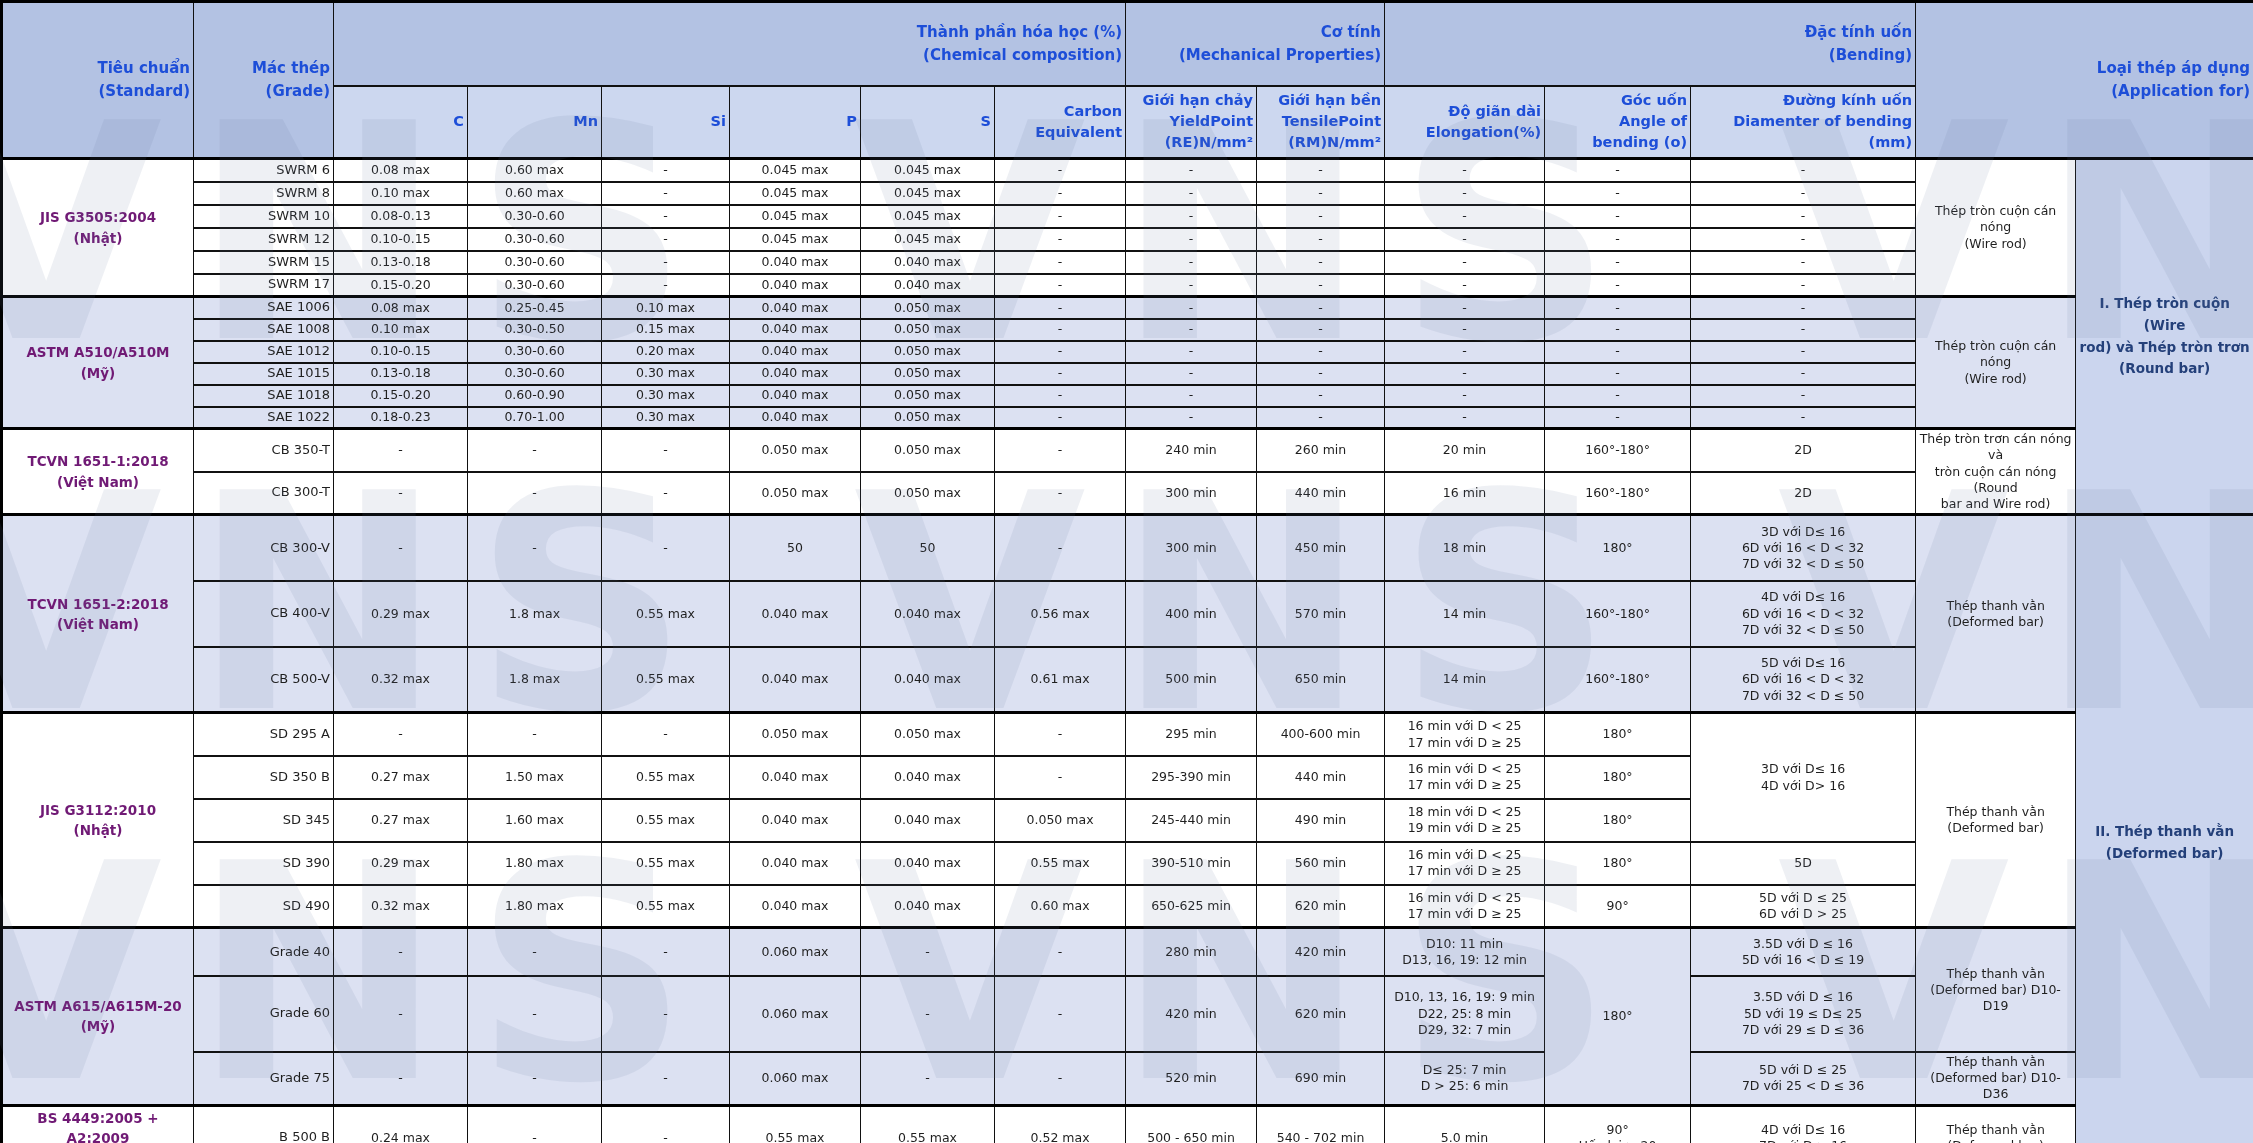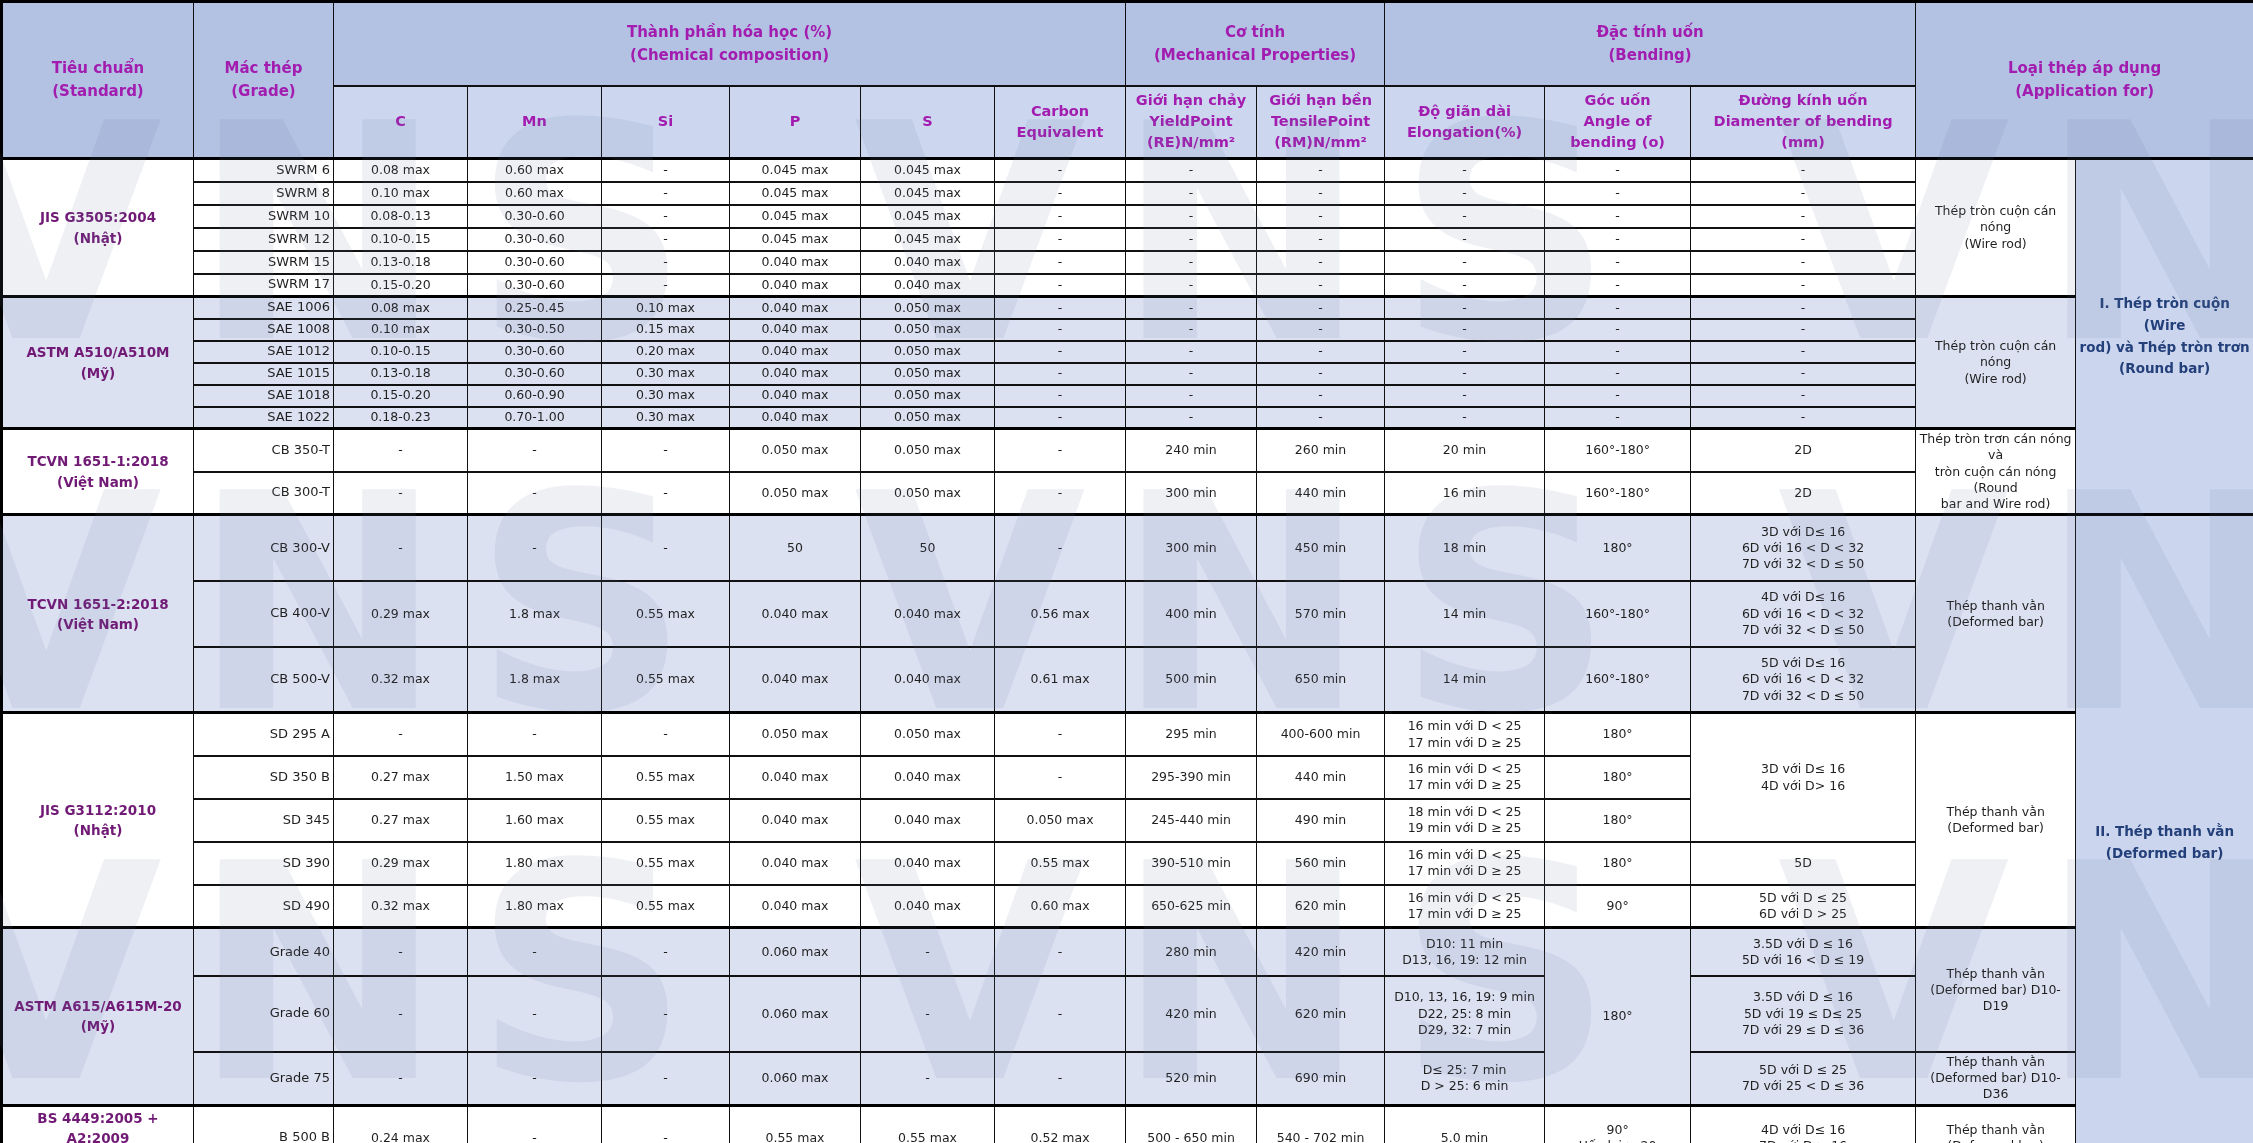--- a/index.html
+++ b/index.html
@@ -2,21 +2,21 @@
 <html><head>
 <meta charset="utf-8">
 <style>
   html,body{margin:0;padding:0;background:#fff;}
   body{font-family:"DejaVu Sans","Liberation Sans",sans-serif;color:#1f1f1f;}
   .wrap{position:relative;width:2253px;}
   table{border-collapse:collapse;table-layout:fixed;width:2253px;border:3px solid #000;}
   th,td{border:1px solid #111;border-top-width:2px;border-bottom-width:2px;
         text-align:center;vertical-align:middle;white-space:pre-line;
         padding:1px 3px;box-sizing:border-box;overflow:hidden;}
-  thead th{color:#a21caf;font-weight:bold;}
+  thead th{color:#1d4ed8;font-weight:bold;text-align:right;}
   th.h1{background:#b3c2e3;font-size:15px;line-height:1.55;}
   th.h2{background:#ccd7ef;font-size:14.5px;line-height:1.45;}
   tr.hrow1{height:84px;} tr.hrow2{height:73px;}
   td{font-size:12.5px;line-height:1.3;}
   tr.tone-w td{background:#ffffff;}
   tr.tone-l td{background:#dce1f2;}
   td.std{color:#701a75;font-weight:bold;font-size:13.5px;line-height:1.5;}
   td.grade{font-size:13px;text-align:right;}
   td.grp{background:#cbd5ee !important;color:#24407a;font-weight:bold;font-size:13.5px;line-height:1.6;}
   tr.sec-first td{border-top:3px solid #000;}

